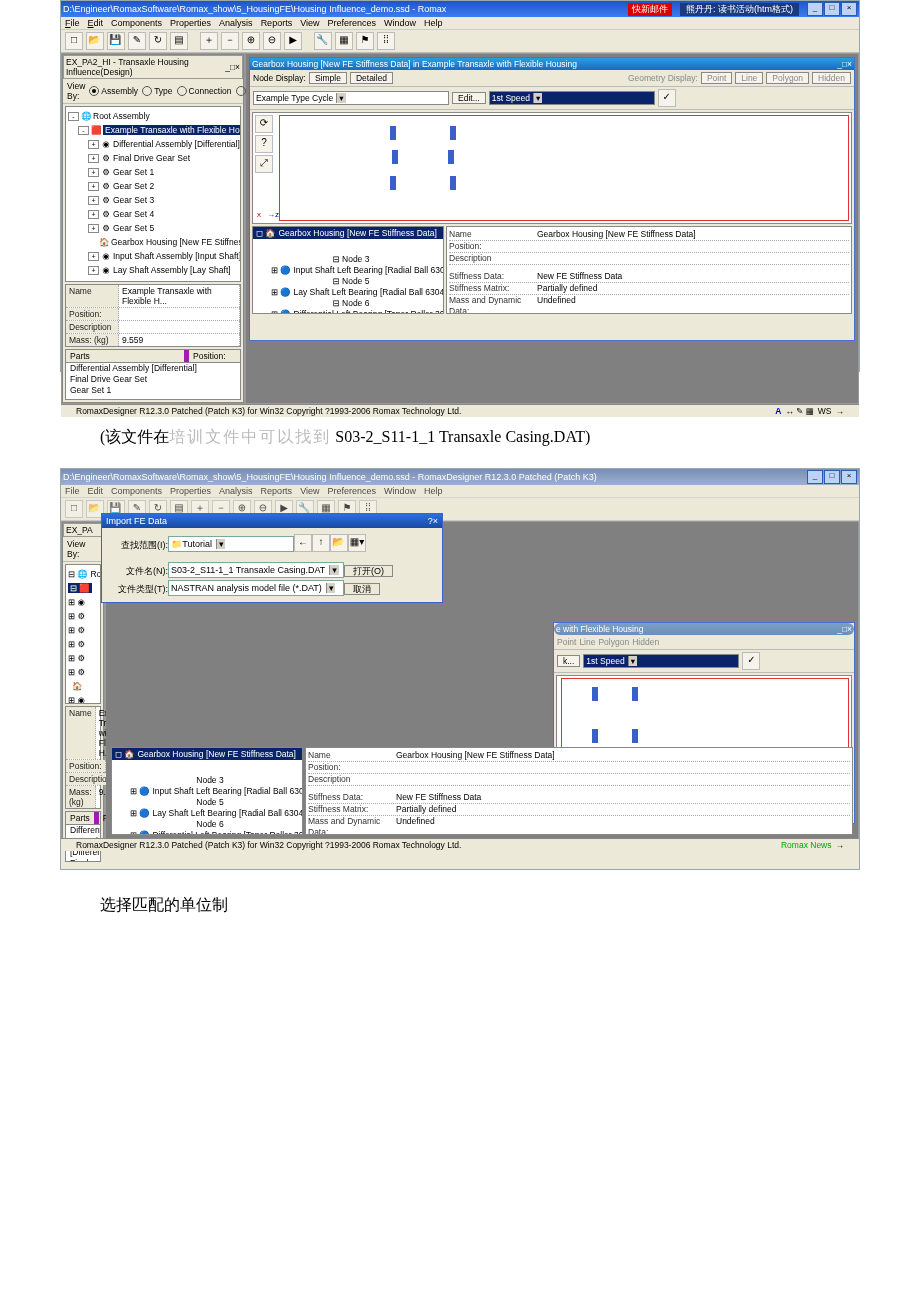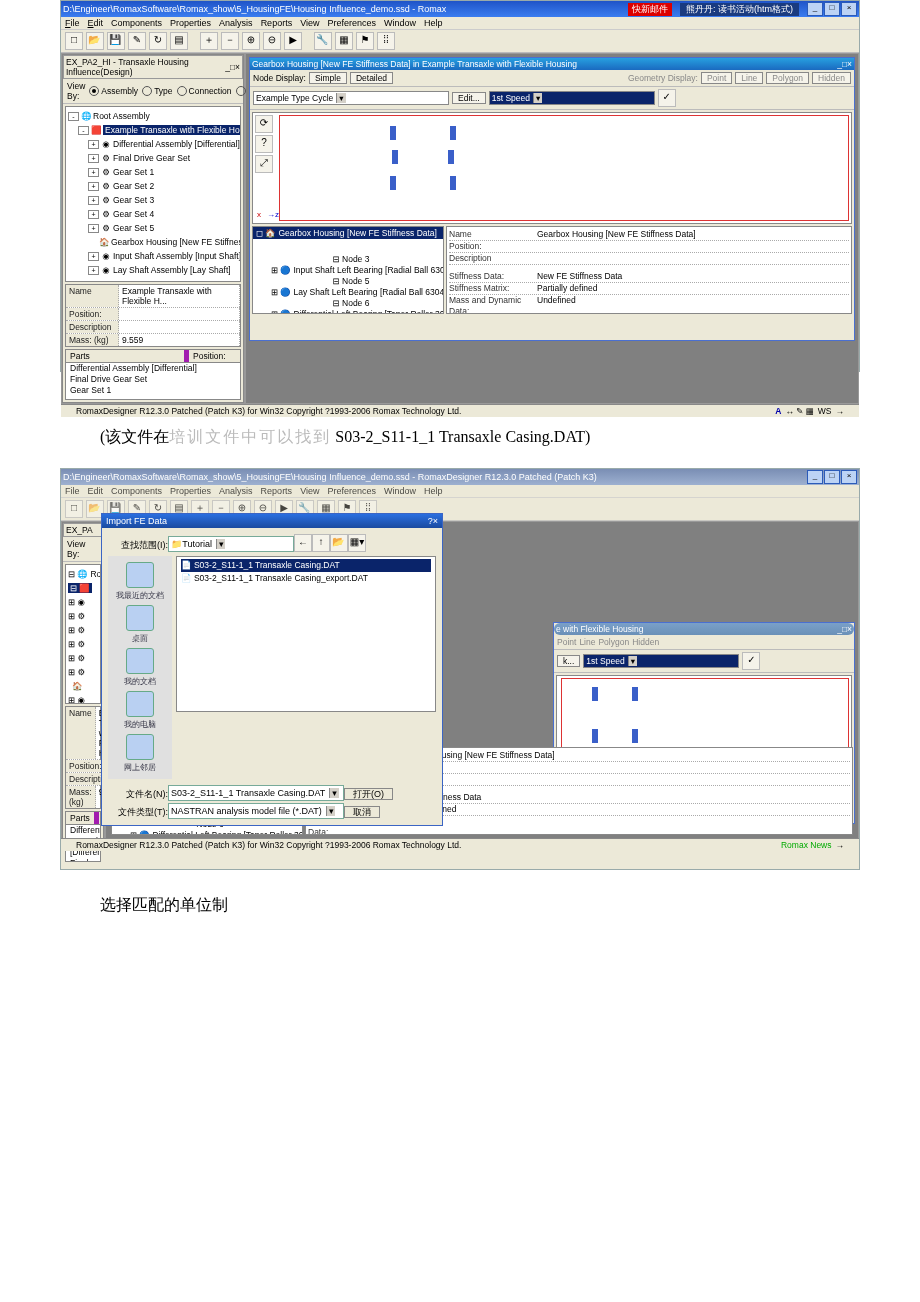--- a/index.html
+++ b/index.html
@@ -828,46 +828,20 @@
         <div class="dlg-body">
           <div class="dlg-row">
             <span class="lbl">查找范围(I):</span>
             <span class="combo" style="width:120px;">📁 <span>Tutorial</span><span class="arrow">▾</span></span>
             <span class="tb-btn">←</span>
             <span class="tb-btn">↑</span>
             <span class="tb-btn">📂</span>
             <span class="tb-btn">▦▾</span>
           </div>
           <div style="display:flex;gap:4px;margin-top:4px;">
-            <div class="places-bar">
-              <div class="place">
-                  <div class="pic"></div>
-                  <div>我最近的文档</div>
-                </div>
-              <div class="place">
-                  <div class="pic"></div>
-                  <div>桌面</div>
-                </div>
-              <div class="place">
-                  <div class="pic"></div>
-                  <div>我的文档</div>
-                </div>
-              <div class="place">
-                  <div class="pic"></div>
-                  <div>我的电脑</div>
-                </div>
-              <div class="place">
-                  <div class="pic"></div>
-                  <div>网上邻居</div>
-                </div>
-            </div>
-            <div class="file-pane">
-              <div class="file-row selected">📄 <span>S03-2_S11-1_1 Transaxle Casing.DAT</span></div>
-              <div class="file-row">📄 <span>S03-2_S11-1_1 Transaxle Casing_export.DAT</span></div>
-            </div>
           </div>
           <div class="dlg-row" style="margin-top:6px;">
             <span class="lbl">文件名(N):</span>
             <span class="combo" style="width:170px;">
                 <span>S03-2_S11-1_1 Transaxle Casing.DAT</span>
                 <span class="arrow">▾</span>
               </span>
             <span class="btn dlg-bottom-btns"><span class="btn">打开(O)</span></span>
           </div>
           <div class="dlg-row">

